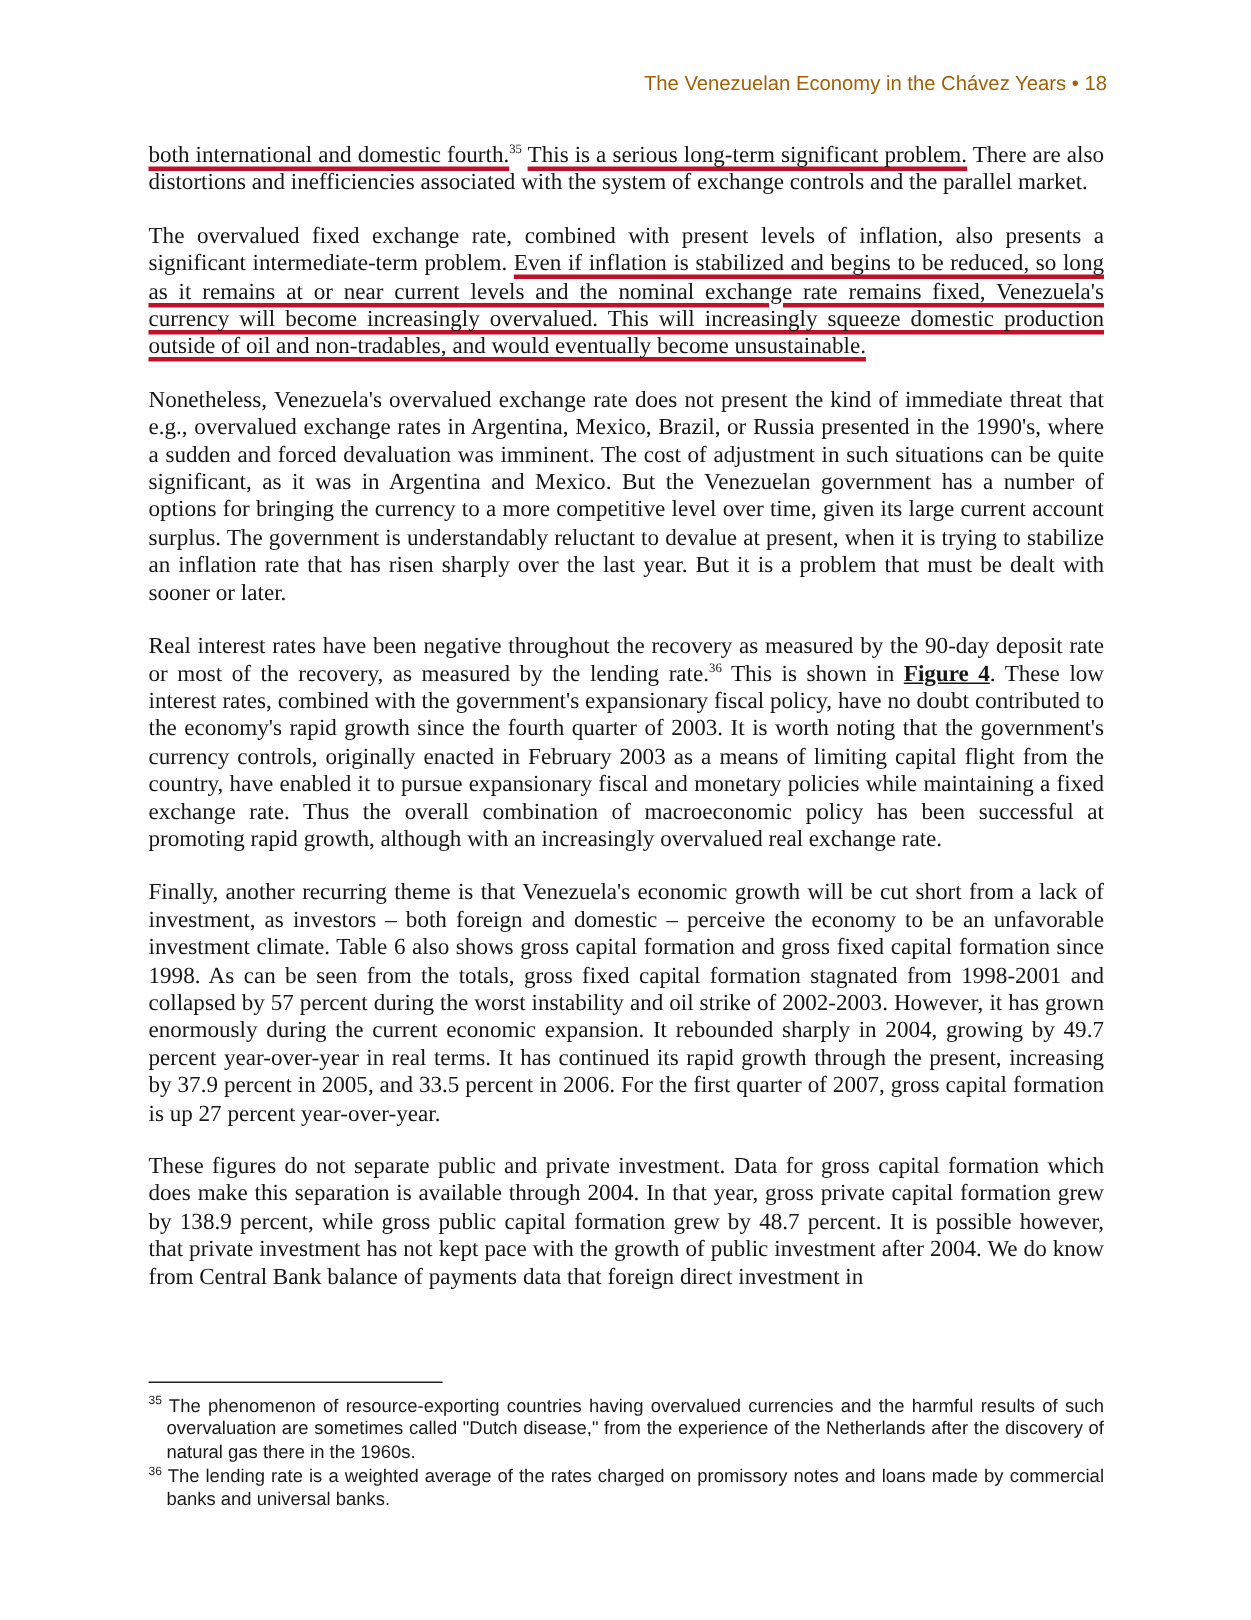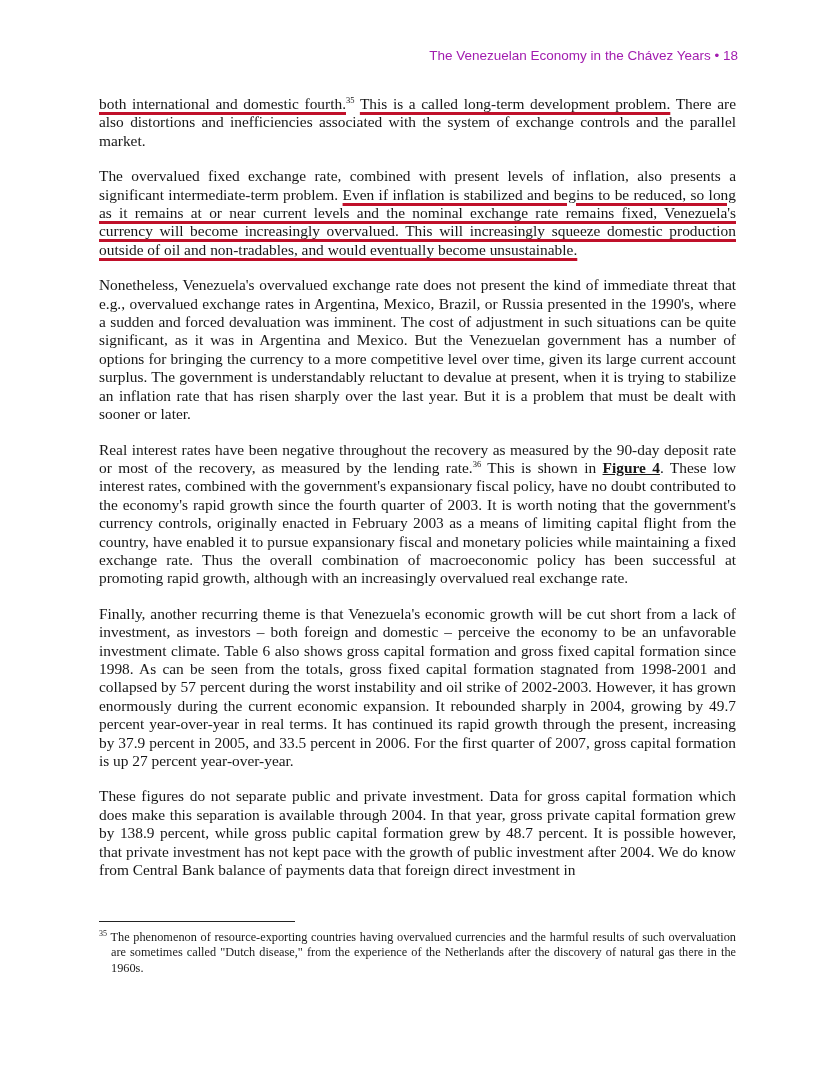--- a/index.html
+++ b/index.html
@@ -1,58 +1,59 @@
 <!DOCTYPE html>
 <html><head>
 <meta charset="utf-8">
 <style>
   html, body { margin: 0; padding: 0; background: #ffffff; }
   body { width: 834px; height: 1080px; position: relative; overflow: hidden; }
   .header {
     position: absolute; top: 48px; right: 96px;
-    font-family: "Liberation Sans", sans-serif; font-size: 13.5px; color: #a21caf;
+    font-family: "Liberation Sans", sans-serif; font-size: 13.5px; color: #a16207;
   }
   .content {
     position: absolute; left: 99px; top: 95px; width: 637px;
     font-family: "Liberation Serif", serif; font-size: 15.4px; line-height: 18.4px;
     color: #161616; text-align: justify;
   }
   .content p { margin: 0 0 17px 0; }
   .hl { text-decoration: underline; text-decoration-color: #c0102a; text-decoration-thickness: 2.5px; text-underline-offset: 3px; }
   sup { font-size: 8.5px; line-height: 0; vertical-align: 6px; margin-top: 24px; }
   b { font-weight: bold; text-decoration: underline; }
   .fn-rule { position: absolute; left: 99px; top: 921px; width: 196px; height: 1px; background: #222; }
   .footnotes {
     position: absolute; left: 99px; top: 930px; width: 637px;
-    font-family: Liberation Serif, serif; font-size: 12.3px; line-height: 15.3px;
+    font-family: Liberation Sans, sans-serif; font-size: 12.3px; line-height: 15.3px;
     color: #1a1a1a; text-align: justify;
   }
   .fn { margin: 0 0 1px 0; padding-left: 12px; text-indent: -12px; }
   .fn sup { font-size: 8px; vertical-align: 5px; }
 </style>
 </head>
 <body>
 
 <div class="header">
   <span>The Venezuelan Economy in the Chávez Years</span>
   <span>•</span>
   <span>18</span>
 </div>
 
 <div class="content">
-  <p><span class="hl">both international and domestic fourth.</span><sup>35</sup> <span class="hl">This is a called long-term development problem.</span><span> There are also distortions and inefficiencies associated with the system of exchange controls and the parallel market.</span></p>
+  <p><span class="hl">both international and domestic fourth.</span><sup>35</sup> <span class="hl">This is a serious long-term significant problem.</span><span> There are also distortions and inefficiencies associated with the system of exchange controls and the parallel market.</span></p>
 
   <p><span>The overvalued fixed exchange rate, combined with present levels of inflation, also presents a significant intermediate-term problem. </span><span class="hl">Even if inflation is stabilized and begins to be reduced, so long as it remains at or near current levels and the nominal exchange rate remains fixed, Venezuela's currency will become increasingly overvalued. This will increasingly squeeze domestic production outside of oil and non-tradables, and would eventually become unsustainable.</span></p>
 
   <p>Nonetheless, Venezuela's overvalued exchange rate does not present the kind of immediate threat that e.g., overvalued exchange rates in Argentina, Mexico, Brazil, or Russia presented in the 1990's, where a sudden and forced devaluation was imminent. The cost of adjustment in such situations can be quite significant, as it was in Argentina and Mexico. But the Venezuelan government has a number of options for bringing the currency to a more competitive level over time, given its large current account surplus. The government is understandably reluctant to devalue at present, when it is trying to stabilize an inflation rate that has risen sharply over the last year. But it is a problem that must be dealt with sooner or later.</p>
 
   <p><span>Real interest rates have been negative throughout the recovery as measured by the 90-day deposit rate or most of the recovery, as measured by the lending rate.</span><sup>36</sup><span> This is shown in </span><b>Figure 4</b><span>. These low interest rates, combined with the government's expansionary fiscal policy, have no doubt contributed to the economy's rapid growth since the fourth quarter of 2003. It is worth noting that the government's currency controls, originally enacted in February 2003 as a means of limiting capital flight from the country, have enabled it to pursue expansionary fiscal and monetary policies while maintaining a fixed exchange rate. Thus the overall combination of macroeconomic policy has been successful at promoting rapid growth, although with an increasingly overvalued real exchange rate.</span></p>
 
   <p>Finally, another recurring theme is that Venezuela's economic growth will be cut short from a lack of investment, as investors – both foreign and domestic – perceive the economy to be an unfavorable investment climate. Table 6 also shows gross capital formation and gross fixed capital formation since 1998. As can be seen from the totals, gross fixed capital formation stagnated from 1998-2001 and collapsed by 57 percent during the worst instability and oil strike of 2002-2003. However, it has grown enormously during the current economic expansion. It rebounded sharply in 2004, growing by 49.7 percent year-over-year in real terms. It has continued its rapid growth through the present, increasing by 37.9 percent in 2005, and 33.5 percent in 2006. For the first quarter of 2007, gross capital formation is up 27 percent year-over-year.</p>
 
   <p>These figures do not separate public and private investment. Data for gross capital formation which does make this separation is available through 2004. In that year, gross private capital formation grew by 138.9 percent, while gross public capital formation grew by 48.7 percent. It is possible however, that private investment has not kept pace with the growth of public investment after 2004. We do know from Central Bank balance of payments data that foreign direct investment in</p>
 </div>
 
 <div class="fn-rule"></div>
 
 <div class="footnotes">
   <div class="fn"><sup>35</sup><span> The phenomenon of resource-exporting countries having overvalued currencies and the harmful results of such overvaluation are sometimes called "Dutch disease," from the experience of the Netherlands after the discovery of natural gas there in the 1960s.</span></div>
+  <div class="fn"><sup>36</sup><span> The lending rate is a weighted average of the rates charged on promissory notes and loans made by commercial banks and universal banks.</span></div>
 </div>
 
 </body></html>

